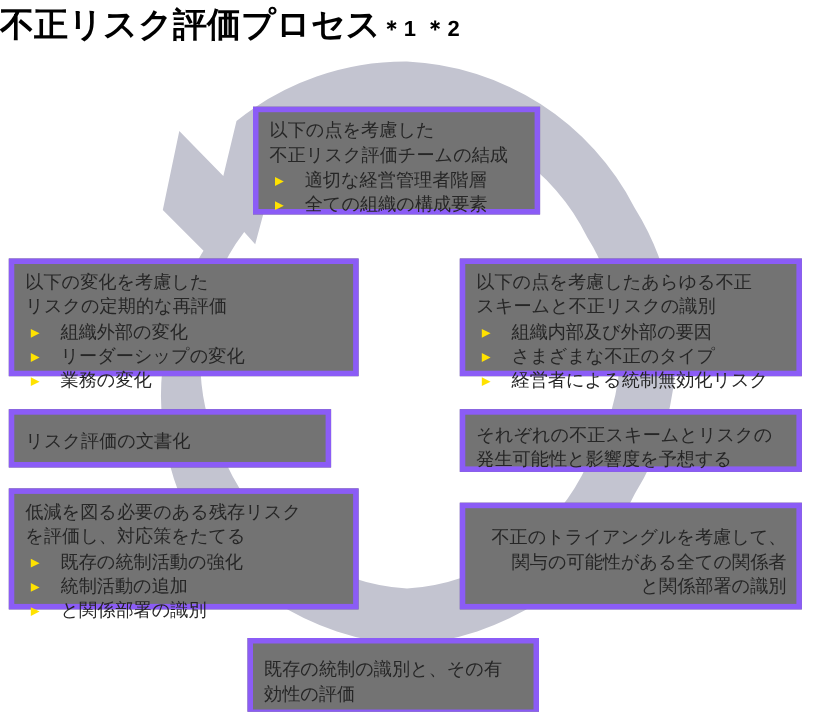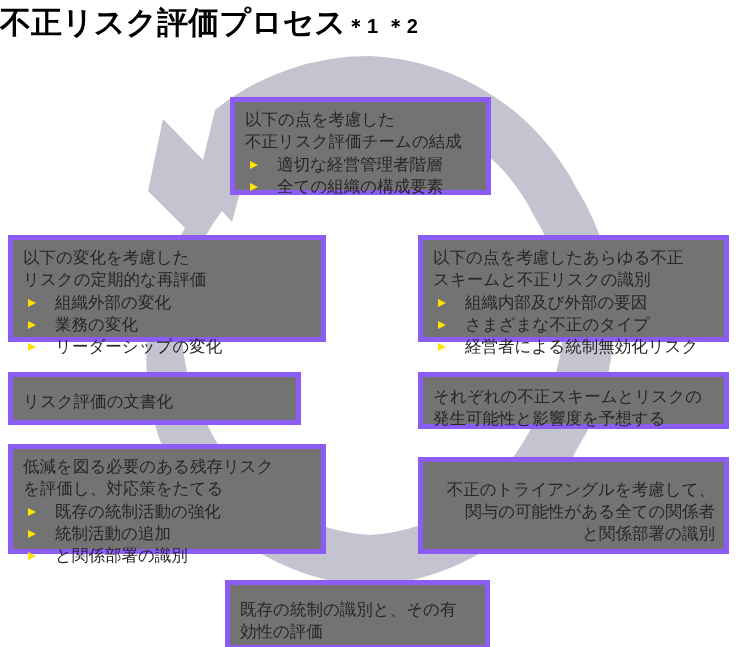--- a/index.html
+++ b/index.html
@@ -129,22 +129,22 @@
       <li><span class="tri"></span><span>適切な経営管理者階層</span></li>
       <li><span class="tri"></span><span>全ての組織の構成要素</span></li>
     </ul>
   </div>
 
   <div class="box" id="box-reassess">
     <span class="ln">以下の変化を考慮した</span>
     <span class="ln">リスクの定期的な再評価</span>
     <ul>
       <li><span class="tri"></span><span>組織外部の変化</span></li>
+      <li><span class="tri"></span><span>リーダーシップの変化</span></li>
       <li><span class="tri"></span><span>業務の変化</span></li>
-      <li><span class="tri"></span><span>リーダーシップの変化</span></li>
     </ul>
   </div>
 
   <div class="box" id="box-identify">
     <span class="ln">以下の点を考慮したあらゆる不正</span>
     <span class="ln">スキームと不正リスクの識別</span>
     <ul>
       <li><span class="tri"></span><span>組織内部及び外部の要因</span></li>
       <li><span class="tri"></span><span>さまざまな不正のタイプ</span></li>
       <li><span class="tri"></span><span>経営者による統制無効化リスク</span></li>

